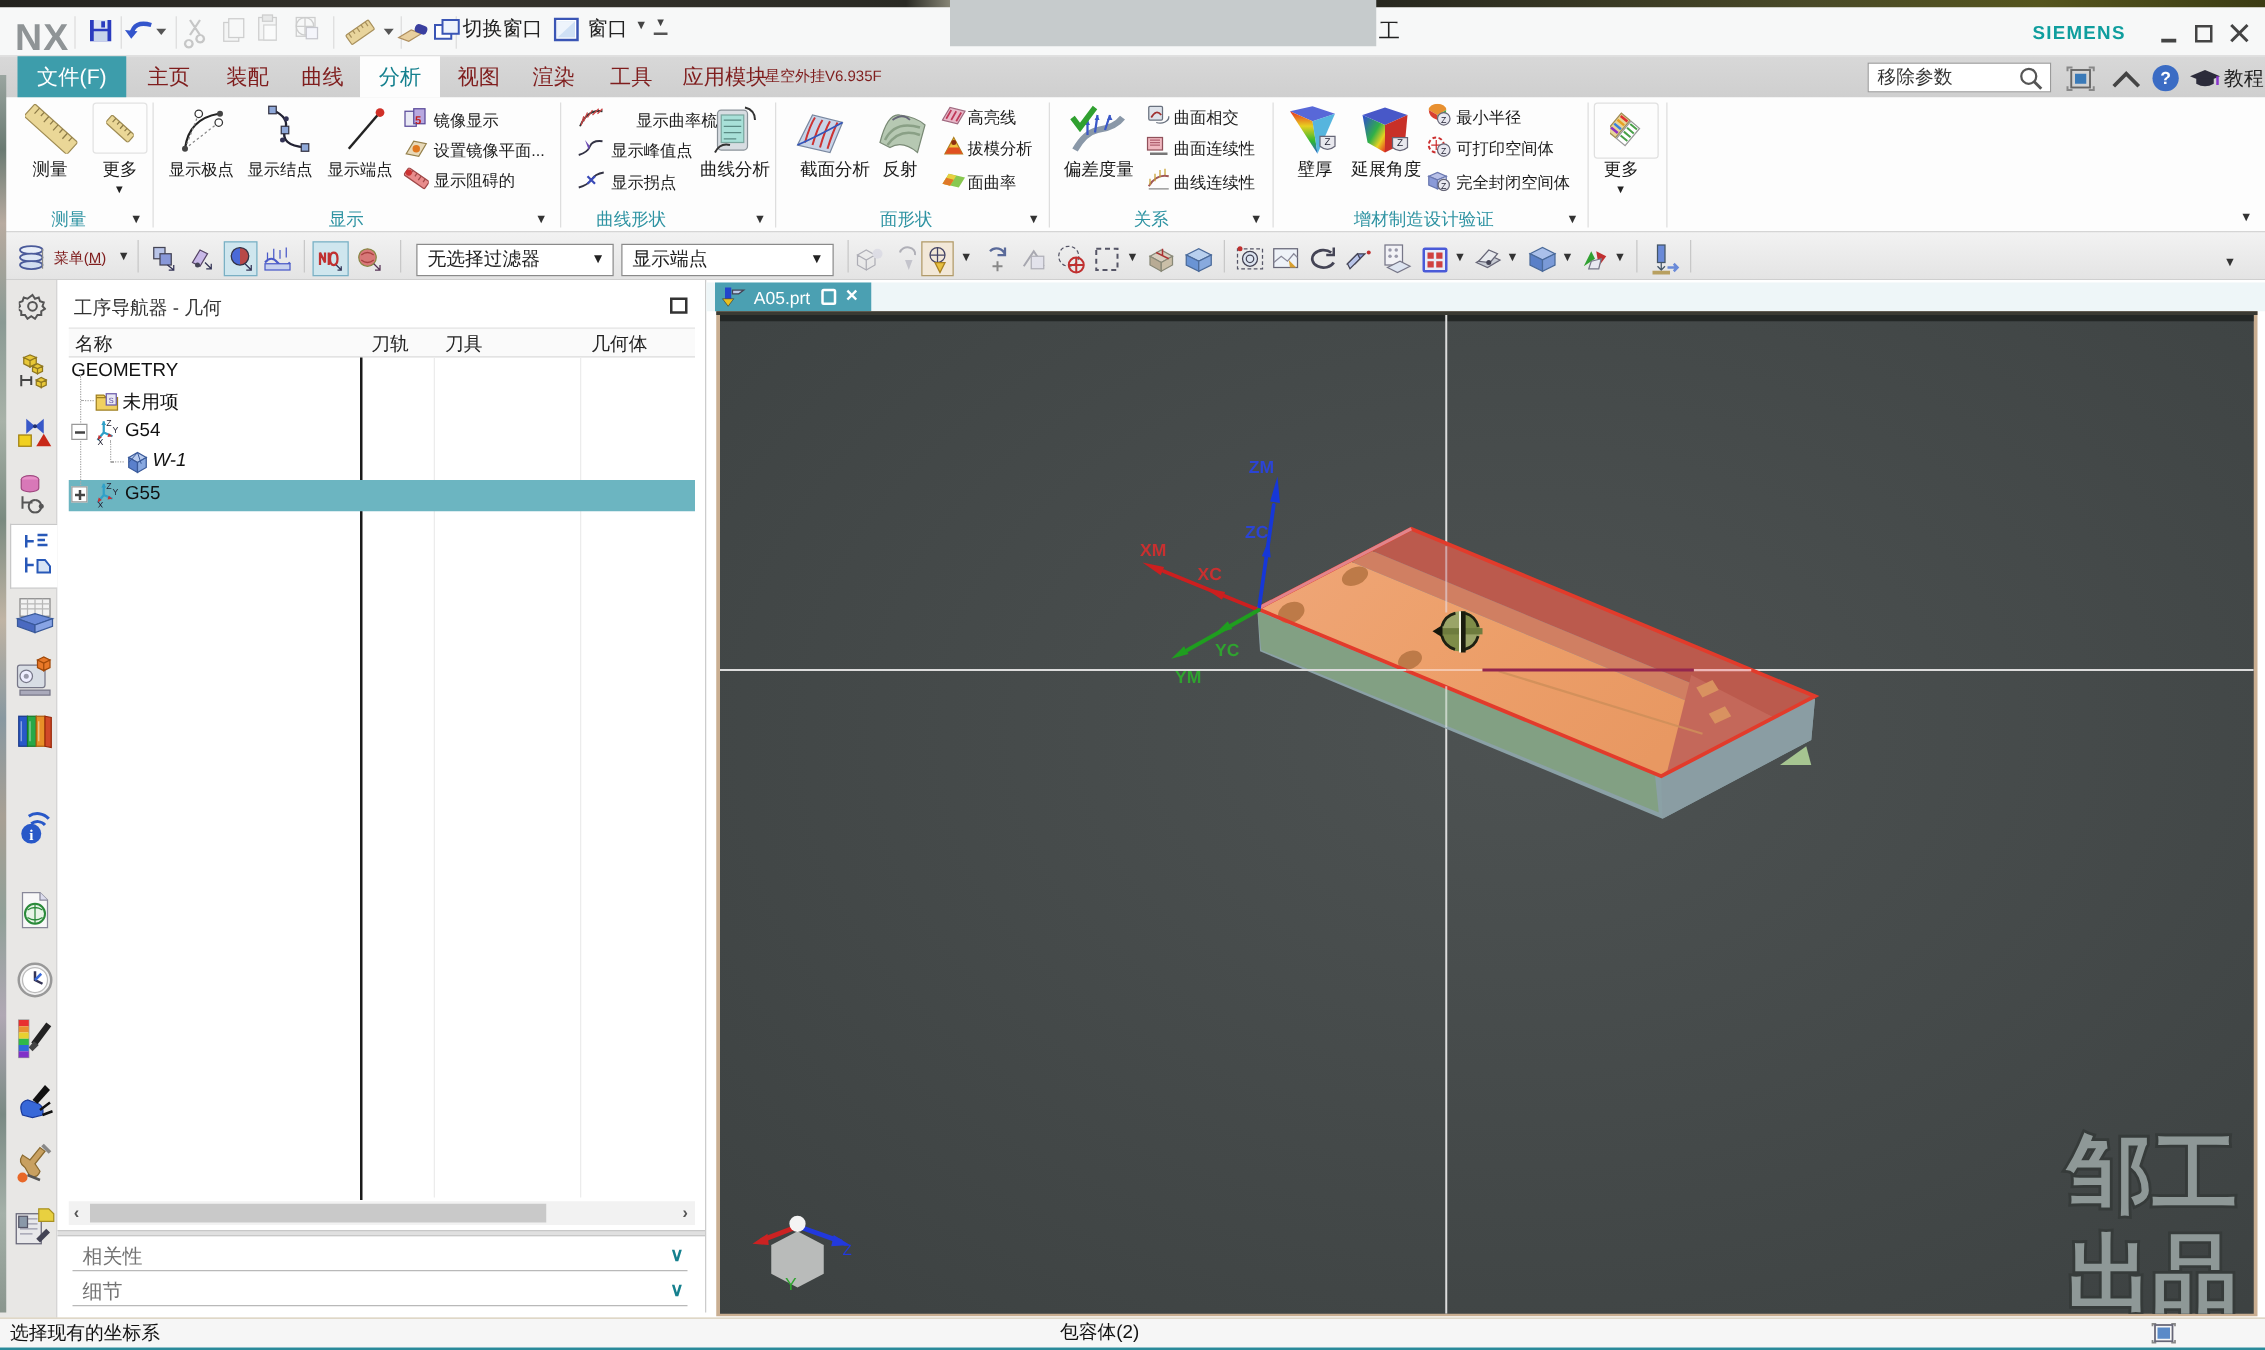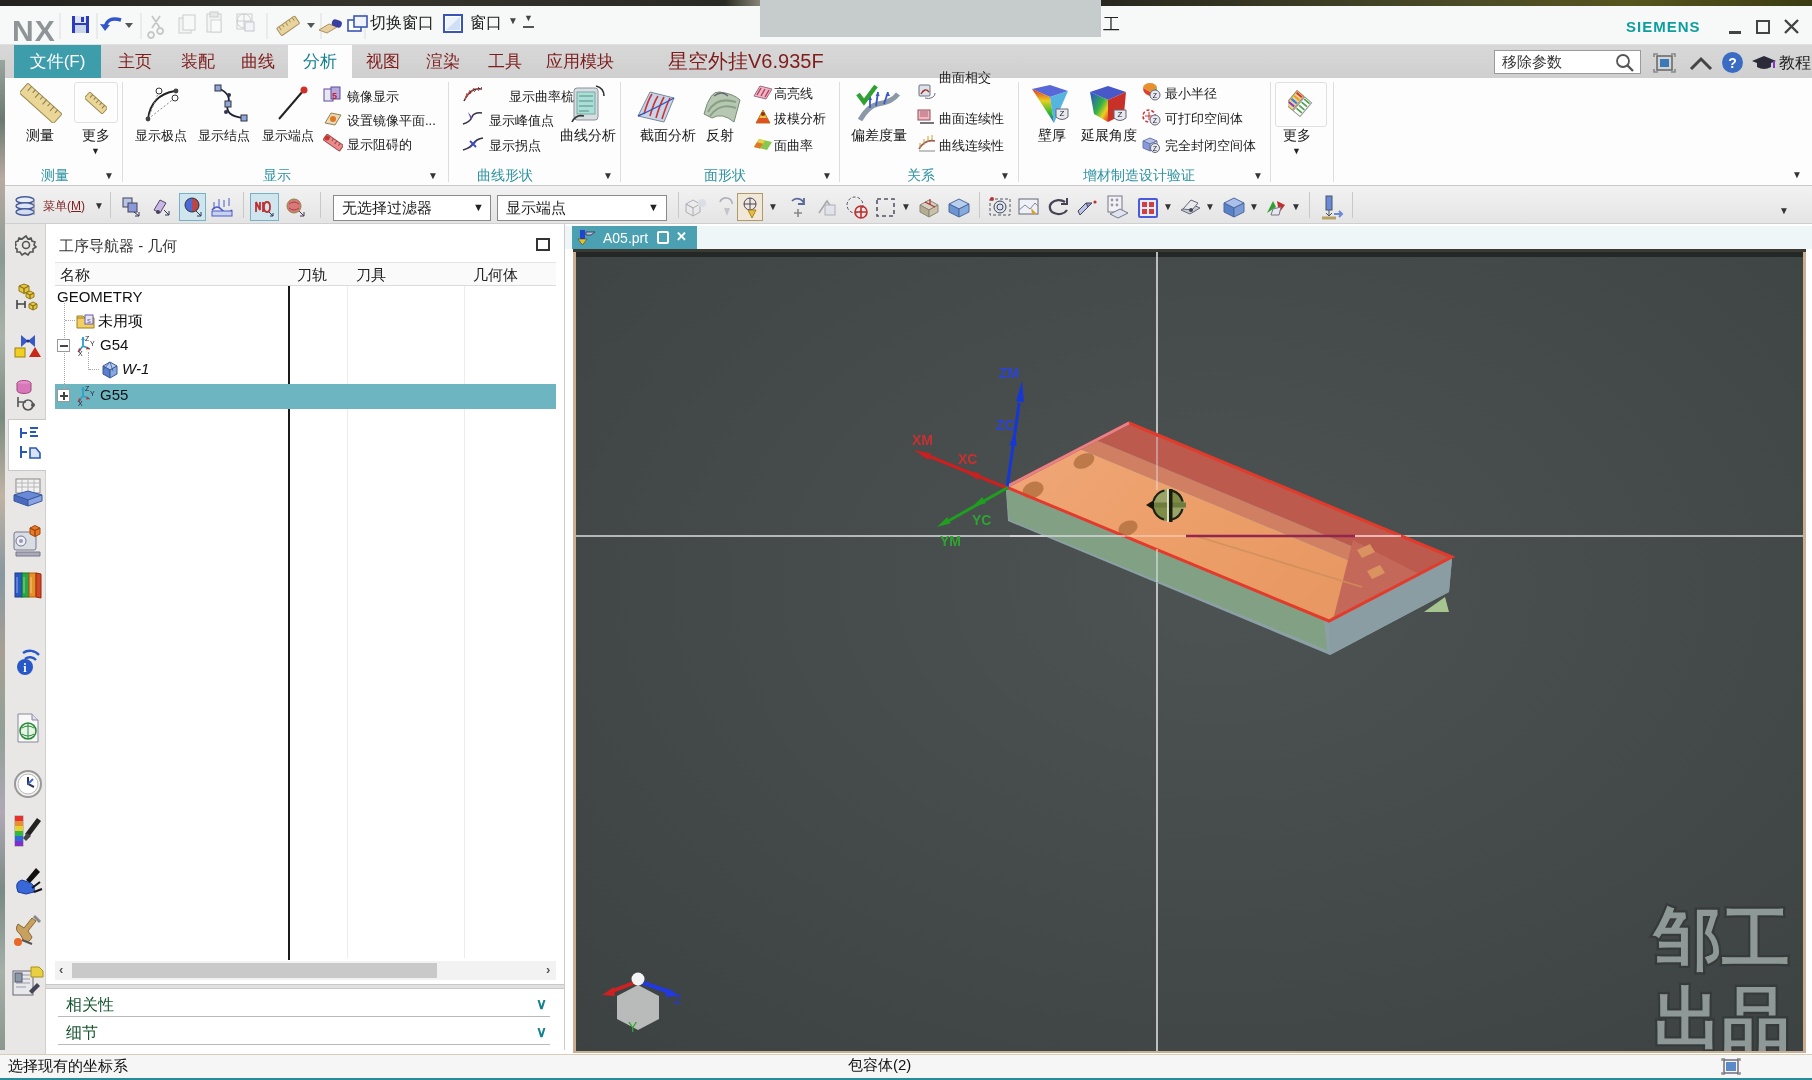--- a/index.html
+++ b/index.html
@@ -38,21 +38,21 @@
 #navtitle { left:59px; top:237px; font-size:15px; color:#333; }
 #navhdr { left:55px; top:262px; width:501px; height:24px; background:#fafafa; border-top:1px solid #e4e4e4; border-bottom:1px solid #dcdcdc; }
 .nhcol { top:266px; font-size:15px; color:#222; }
 .nrow { left:55px; width:501px; height:24px; font-size:15px; color:#111; }
 #g55row { left:55px; top:384px; width:501px; height:25px; background:#6cb5c1; }
 .gridv { top:286px; width:1px; height:672px; background:#ececec; }
 #blackline { left:288px; top:286px; width:2px; height:674px; background:#1a1a1a; }
 #hscroll { left:55px; top:961px; width:501px; height:19px; background:#f2f2f2; }
 #hthumb { left:72px; top:963px; width:365px; height:15px; background:#c9c9c9; }
 #navdiv { left:46px; top:984px; width:518px; height:5px; background:#e0e0e0; border-top:1px solid #c8c8c8; border-bottom:1px solid #c8c8c8; }
-.nsec { left:66px; font-size:16px; color:#14532d; }
+.nsec { left:66px; font-size:16px; color:#737373; }
 .nchev { left:536px; font-size:15px; color:#15808e; font-weight:bold; }
 .nsecline { left:58px; width:492px; height:1px; background:#b9b9b9; }
 
 #vpframe { left:573px; top:249px; width:1233px; height:804px; background:#c9ae91; }
 #vp { left:576px; top:252px; width:1227px; height:799px; background:radial-gradient(ellipse 950px 640px at 52% 42%, #4d5252 0%, #454a4a 48%, #3c4141 100%); }
 
 #statusbar { left:0; top:1054px; width:1812px; height:24px; background:#f6f6f6; border-top:1px solid #d8cdb8; }
 #sbleft { left:8px; top:1057px; font-size:15px; color:#111; }
 #sbmid { left:848px; top:1056px; font-size:15px; color:#111; }
 #bottomline { left:0; top:1078px; width:1812px; height:2px; background:#2a8a9a; }
@@ -133,21 +133,21 @@
 <div id="tabrow" class="abs"></div>
 <div id="filebtn" class="abs">文件(F)</div>
 <div class="abs rtab" style="left:118px;">主页</div>
 <div class="abs rtab" style="left:181px;">装配</div>
 <div class="abs rtab" style="left:241px;">曲线</div>
 <div id="activetab" class="abs">分析</div>
 <div class="abs rtab" style="left:366px;">视图</div>
 <div class="abs rtab" style="left:426px;">渲染</div>
 <div class="abs rtab" style="left:488px;">工具</div>
 <div class="abs rtab" style="left:546px;">应用模块</div>
-<div class="abs rtab" style="left:668px;font-size:20px;">星空外挂V6.935F</div>
+<div class="abs rtab" style="left:612px;font-size:12px;">星空外挂V6.935F</div>
 <div id="searchbox" class="abs">移除参数</div>
 <svg class="abs" style="left:1614px;top:53px;" width="22" height="20" viewBox="0 0 22 20">
     <circle cx="9" cy="8" r="6" fill="none" stroke="#555" stroke-width="1.8"></circle>
     <line x1="13" y1="12" x2="19" y2="18" stroke="#555" stroke-width="2.4"></line>
   </svg>
 <svg class="abs" style="left:1652px;top:52px;" width="25" height="22" viewBox="0 0 25 22">
     <path d="M2 5 v-3 h4 M19 2 h4 v3 M23 17 v3 h-4 M6 20 H2 v-3" stroke="#888" fill="none" stroke-width="1.6"></path>
     <rect x="5" y="4" width="15" height="14" fill="none" stroke="#666" stroke-width="1.5"></rect>
     <rect x="8" y="7" width="9" height="8" fill="#3a7ab8"></rect>
   </svg>
@@ -302,21 +302,21 @@
     <path d="M14 24 l0 -12 m6 10 l2 -14 m6 12 l4 -12" stroke="#3a58c8" stroke-width="1.8" fill="none"></path>
     <path d="M14 12 l-2 4 l4 0 z M22 8 l-2.4 4 l4 0 z M32 8 l-2.4 4 l4.4 0 z" fill="#3a58c8"></path>
     <path d="M2 10 l6 8 L20 2" stroke="#30a030" stroke-width="4.5" fill="none"></path>
   </svg>
 <div class="abs slabel" style="left:851px;top:127px;font-size:14px;">偏差度量</div>
 <svg class="abs" style="left:917px;top:83px;" width="20" height="18" viewBox="0 0 20 18">
     <rect x="2" y="2" width="11" height="11" rx="1" fill="#dde2ea" stroke="#68707e"></rect>
     <path d="M8 15 a7 5 0 0 0 10 -5" stroke="#68707e" fill="none"></path>
     <path d="M4 11 Q8 4 12 9" stroke="#a03030" stroke-width="1.4" fill="none"></path>
   </svg>
-<div class="abs slabel" style="left:939px;top:69px;text-align:right;">曲面相交</div>
+<div class="abs slabel" style="left:939px;top:85px;text-align:right;">曲面相交</div>
 <svg class="abs" style="left:917px;top:108px;" width="20" height="18" viewBox="0 0 20 18">
     <rect x="1" y="2" width="12" height="10" fill="#f0b8c0" stroke="#90505a"></rect>
     <path d="M3 4 h8 M3 6 h8 M3 8 h8" stroke="#b06070"></path>
     <path d="M3 15 h14" stroke="#777" stroke-width="2"></path>
   </svg>
 <div class="abs slabel" style="left:939px;top:110px;">曲面连续性</div>
 <svg class="abs" style="left:917px;top:135px;" width="20" height="18" viewBox="0 0 20 18">
     <path d="M2 14 Q8 4 18 6" stroke="#a05858" stroke-width="1.6" fill="none"></path>
     <path d="M3 13 v-5 m4 2 v-6 m4 3 v-6 m4 4 v-6" stroke="#c8a030"></path>
     <path d="M2 16 h16" stroke="#888"></path>

